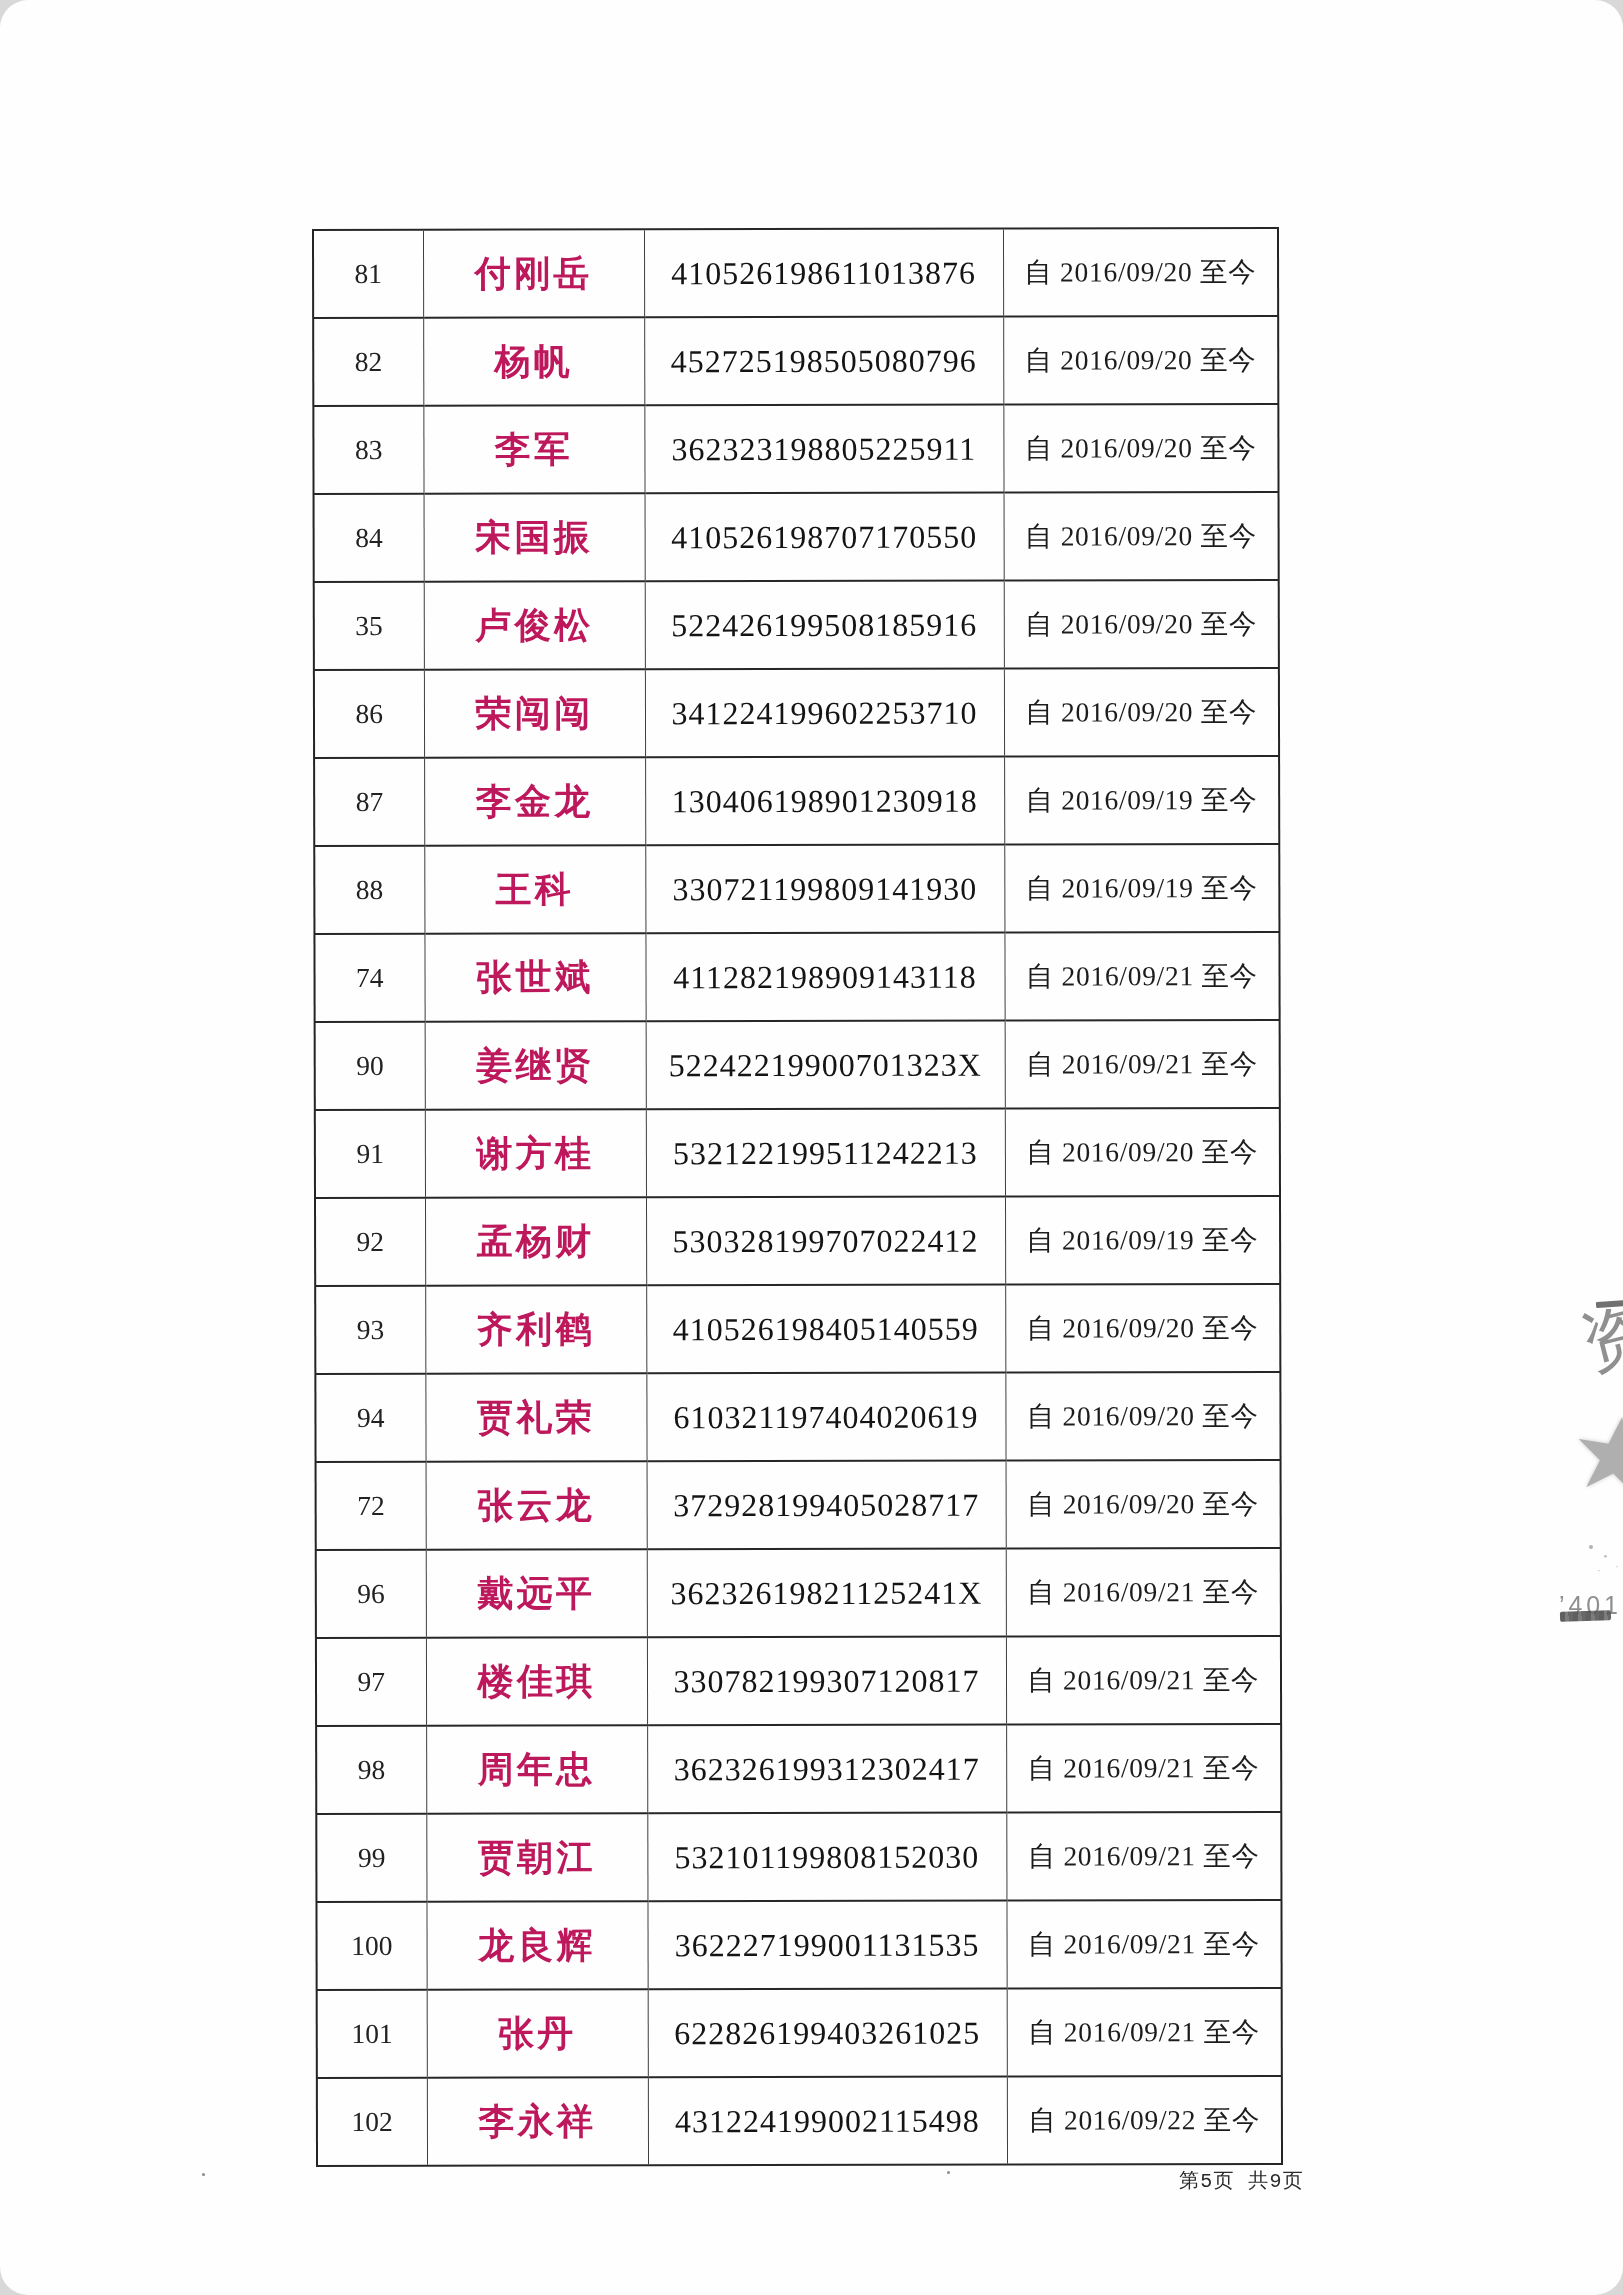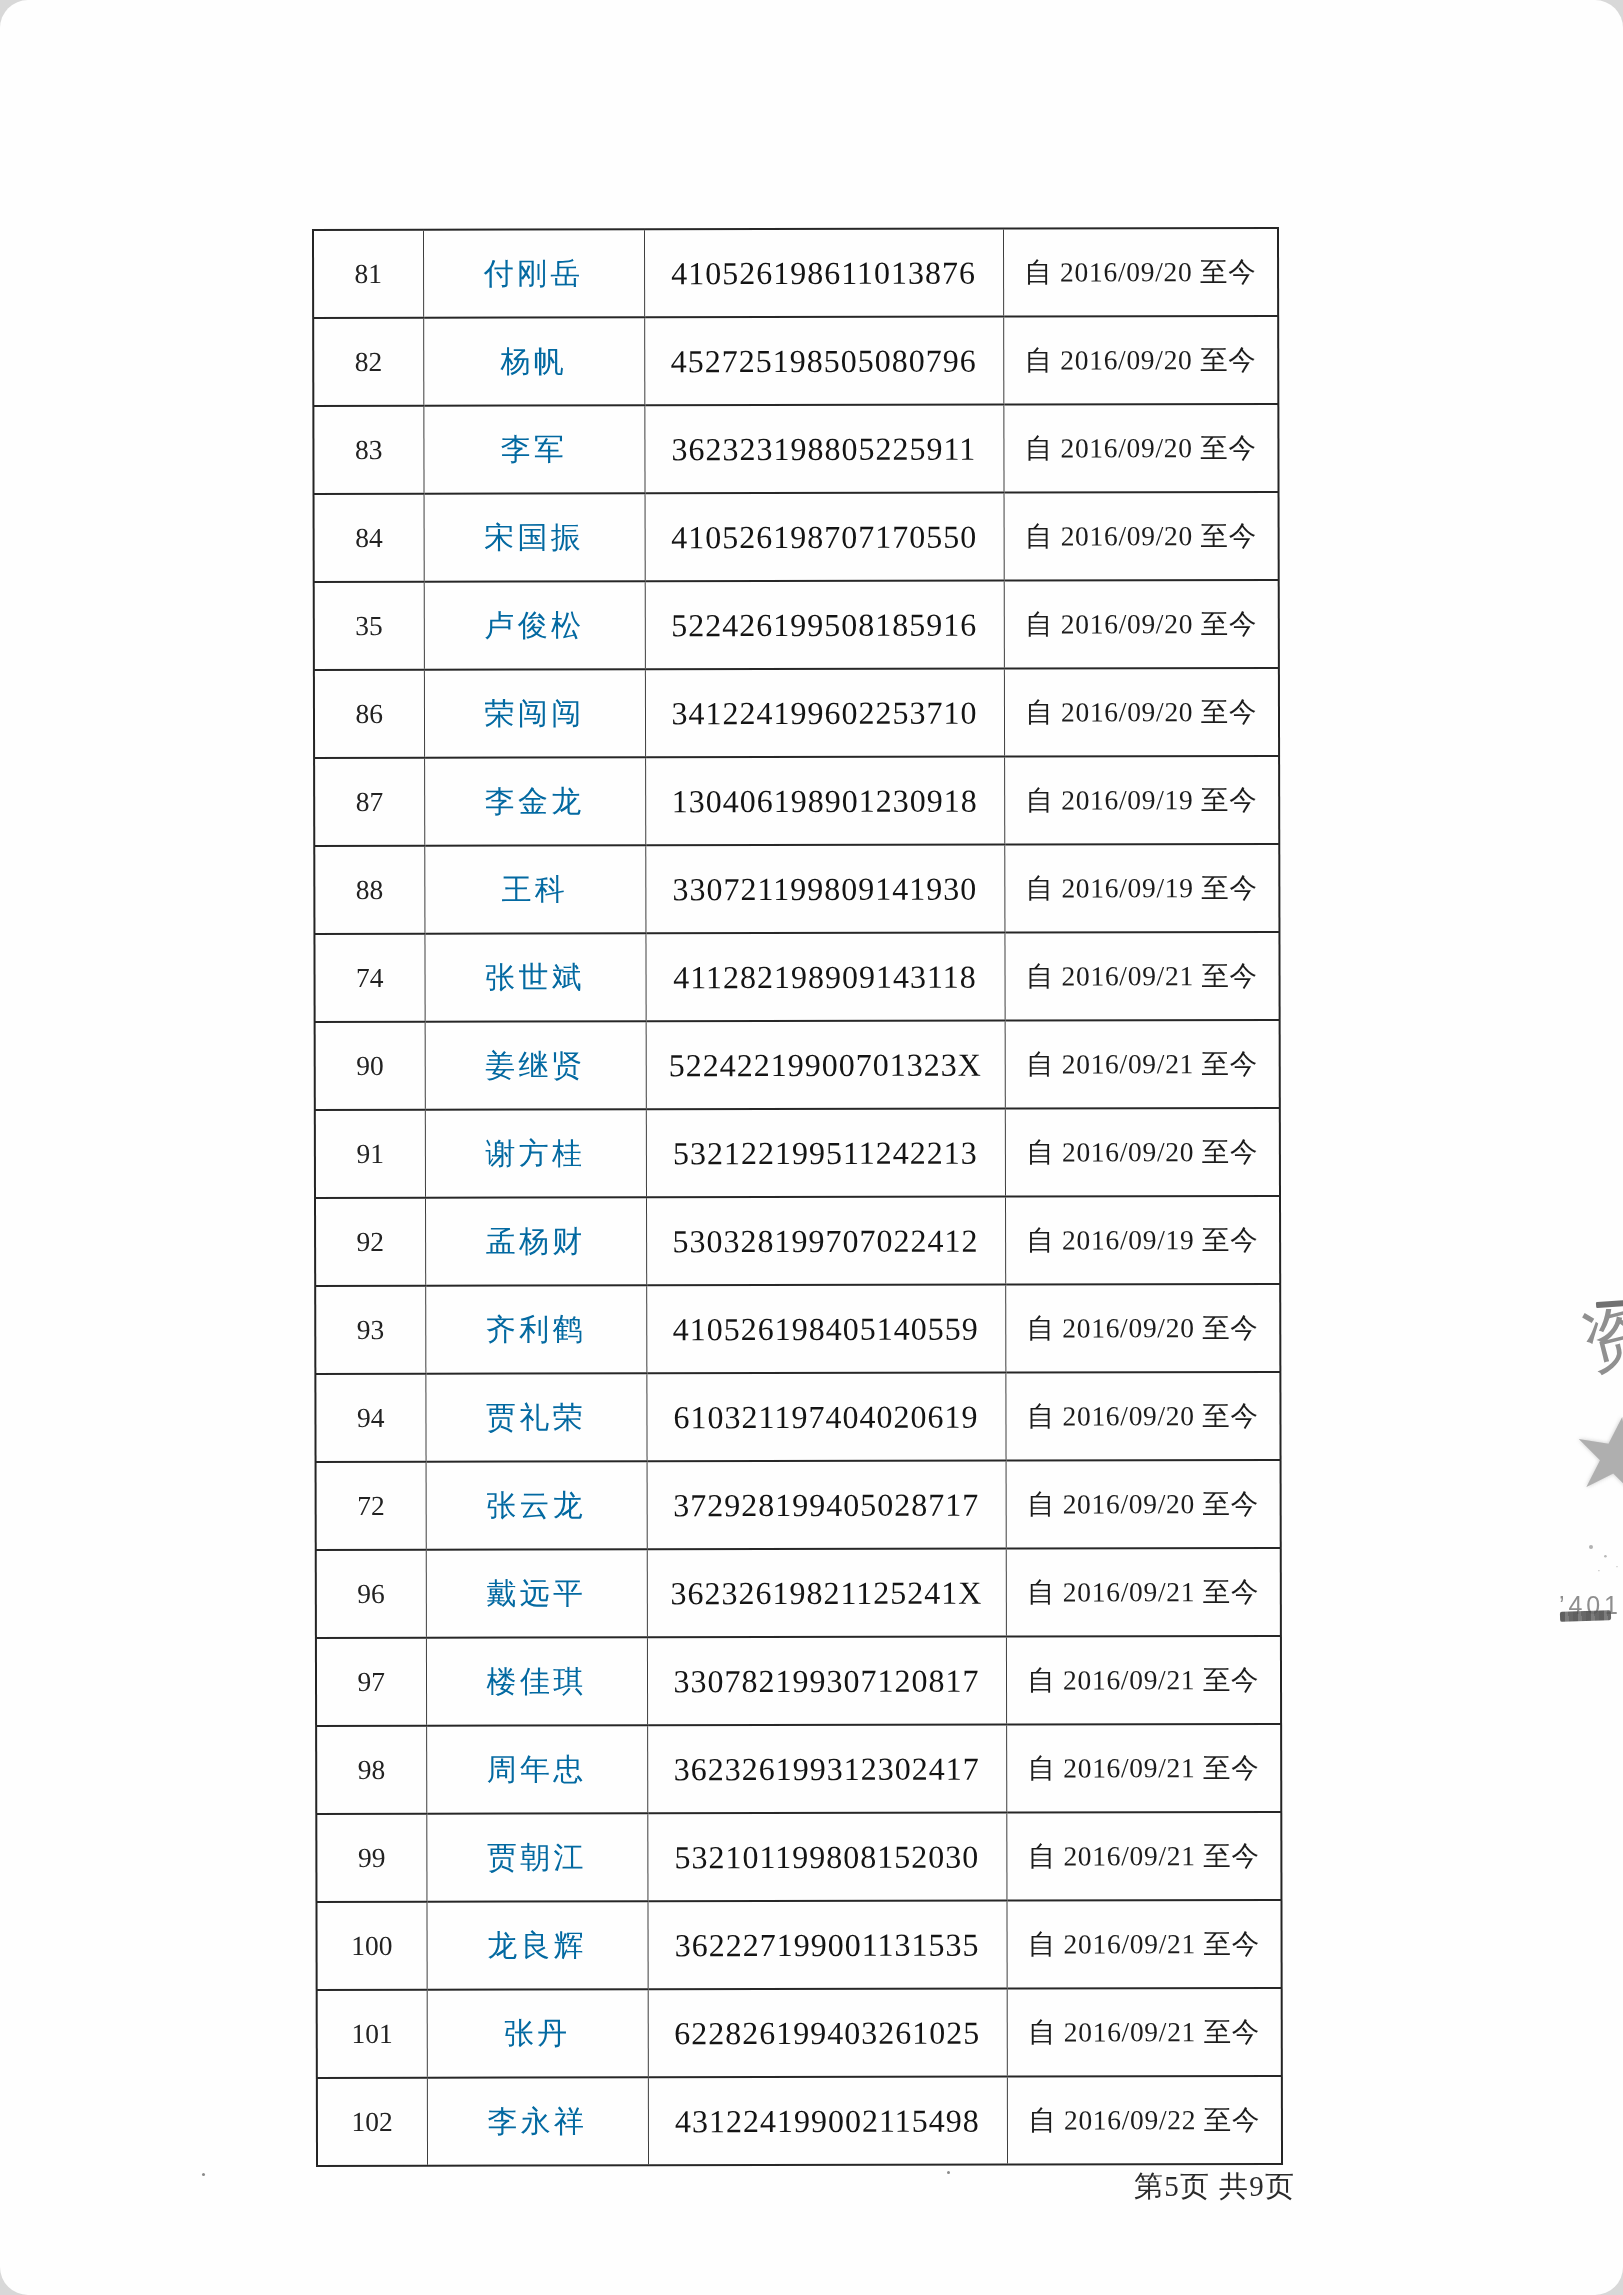--- a/index.html
+++ b/index.html
@@ -20,27 +20,27 @@
   }
   col.c-no {width:110px;} col.c-name {width:221px;}
   col.c-id {width:359px;} col.c-period {width:275px;}
   td.cell {
     border-left:1.6px solid #3e3e3e; border-right:1.6px solid #3e3e3e;
     border-top:2.9px solid #272727; border-bottom:2.9px solid #272727;
     height:86px; padding:0; text-align:center; vertical-align:middle;
     white-space:nowrap; overflow:hidden;
   }
   td.no     {font-size:27.5px; color:#222;}
-  td.name   {font-size:30px; letter-spacing:3.3px; color:#0369a1;}
+  td.name   {font-size:36px; letter-spacing:3.3px; color:#be185d;font-weight:bold;}
   td.id     {font-size:32px; letter-spacing:1px; color:#141414;}
   td.period {font-size:27.5px; letter-spacing:0.7px; color:#1c1c1c;margin-left:28px;}
   
   .footer {
-    position:absolute; left:1134px; top:2167px;
-    font-size:29px; letter-spacing:1.3px; color:#2b2b2b;
+    position:absolute; left:1179px; top:2167px;
+    font-size:20px; letter-spacing:1.3px; color:#2b2b2b;font-family:Liberation Mono, monospace;
   }
   
   .s-topbar {position:absolute; left:1596px; top:1301px; width:30px; height:5.9px;
     background:#585858; transform:rotate(-4deg); border-radius:1.3px; opacity:.85;}
   .s-glyph-wrap {position:absolute; left:1581px; top:1309px; width:42px; height:76px; overflow:hidden;}
   .s-glyph {display:block; font-size:68px; line-height:72px; color:#6c6c6c;
     transform:rotate(-14deg) translate(2.6px,-2.6px); opacity:.75;}
   .s-star-wrap {position:absolute; left:1570px; top:1402px; width:54px; height:108px; overflow:hidden;}
   .s-star {display:block; font-size:103px; line-height:103px; color:#a2a2a2;
     transform:rotate(9deg); opacity:.85; text-shadow:0 0 4.6px #bdbdbd;}

